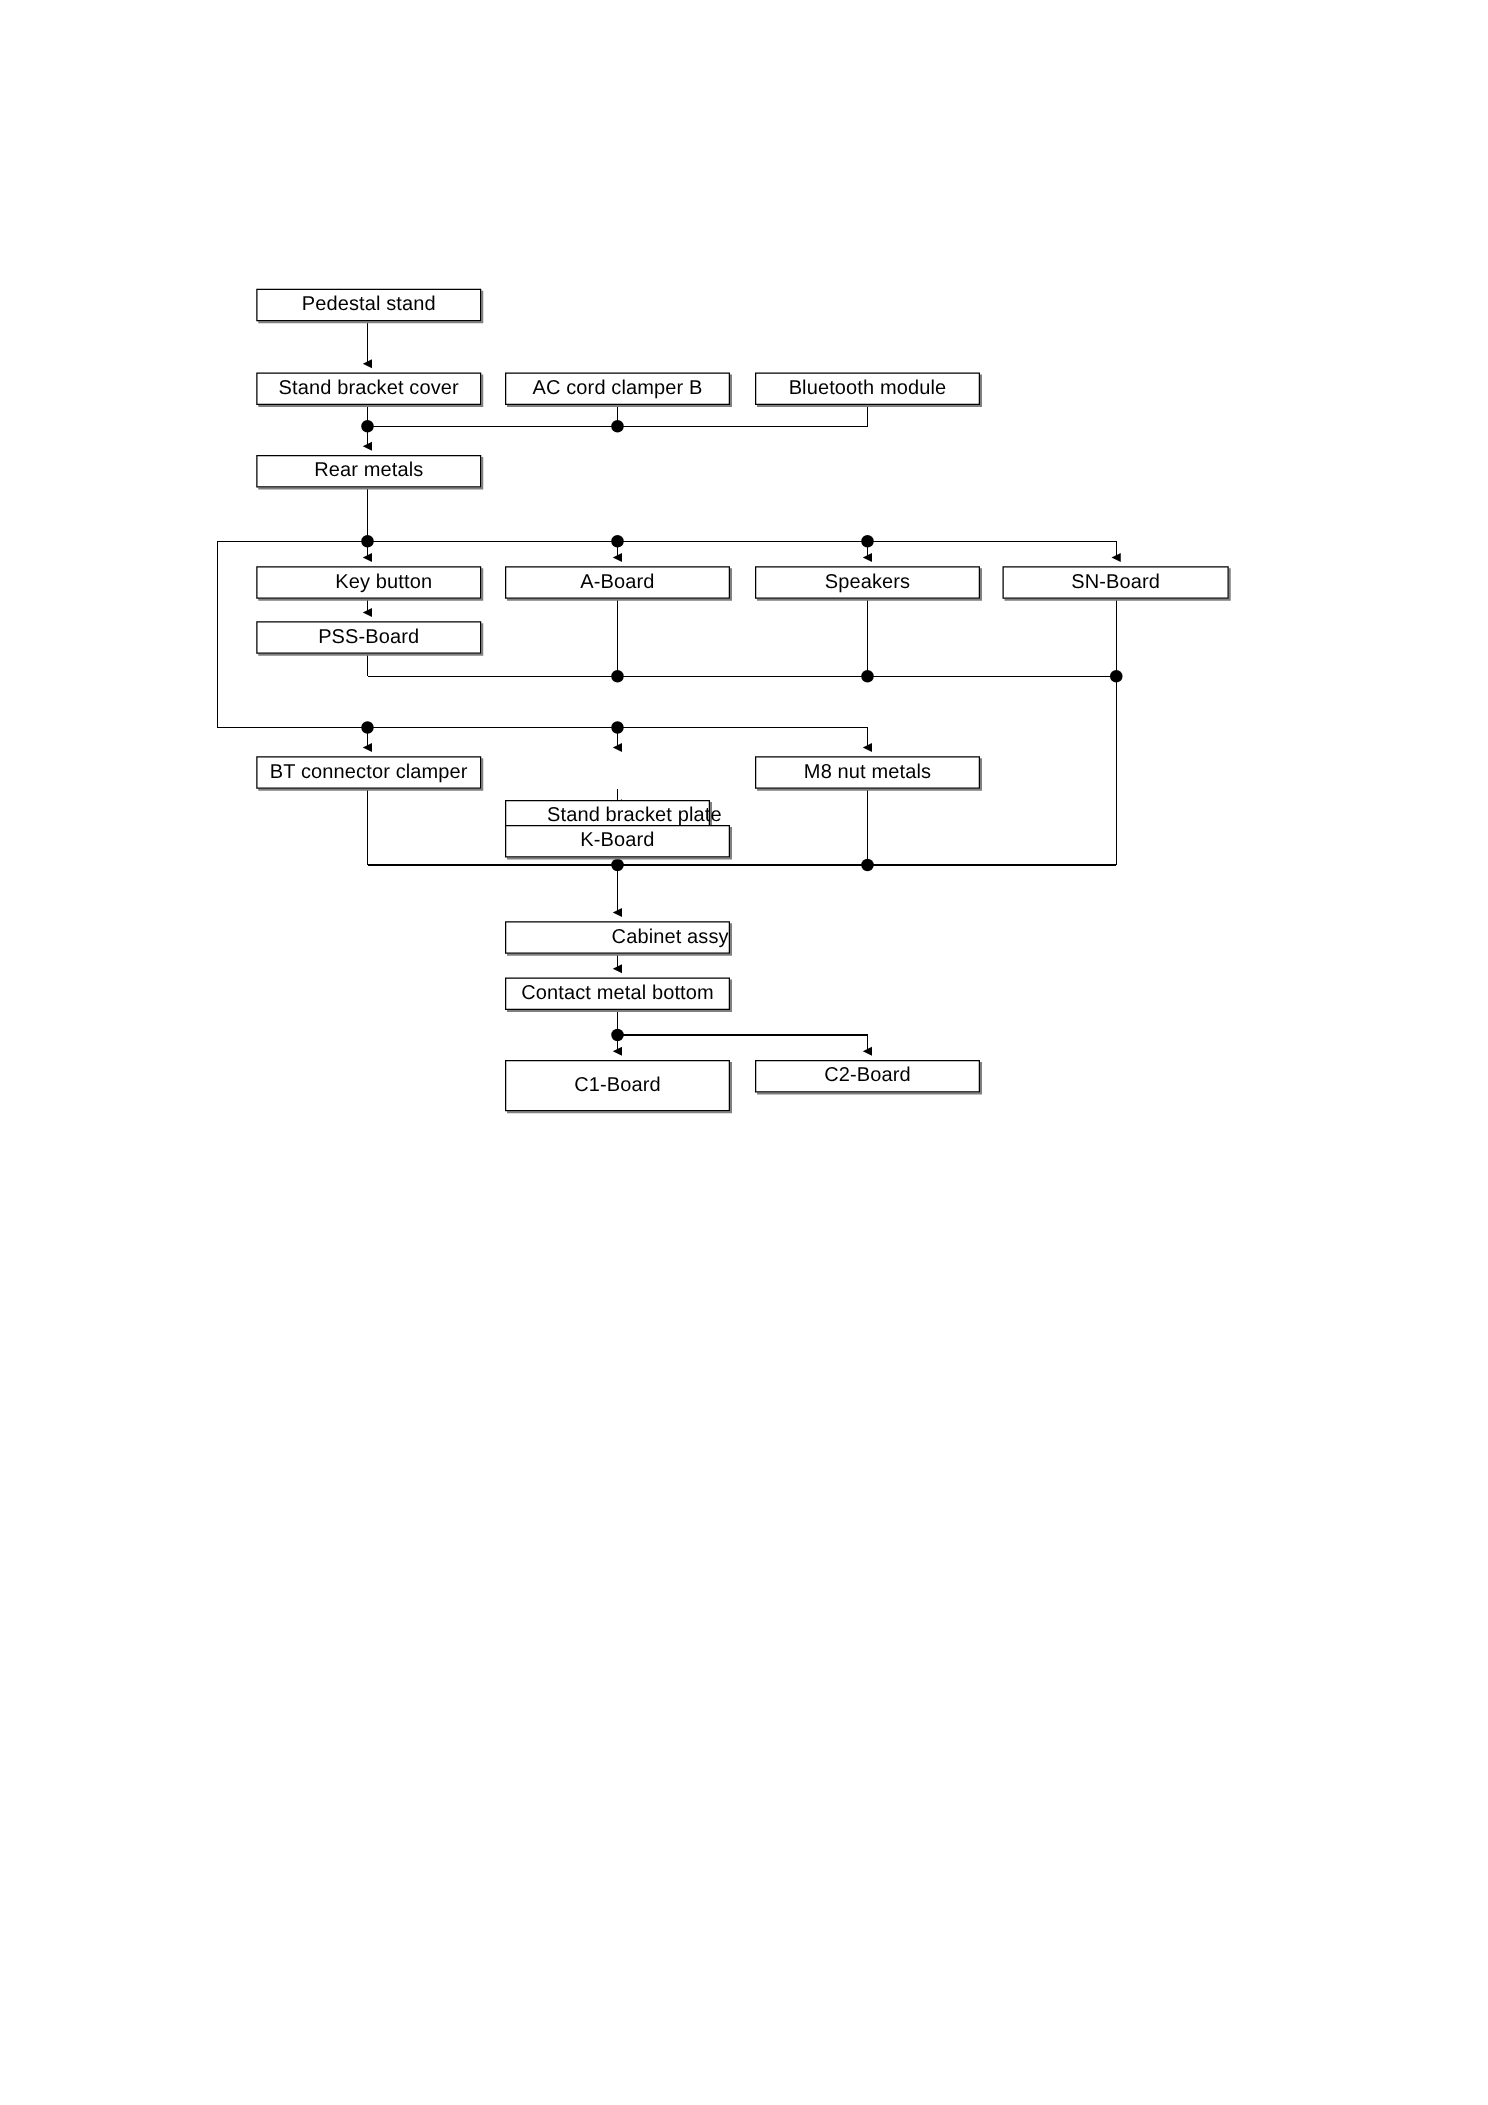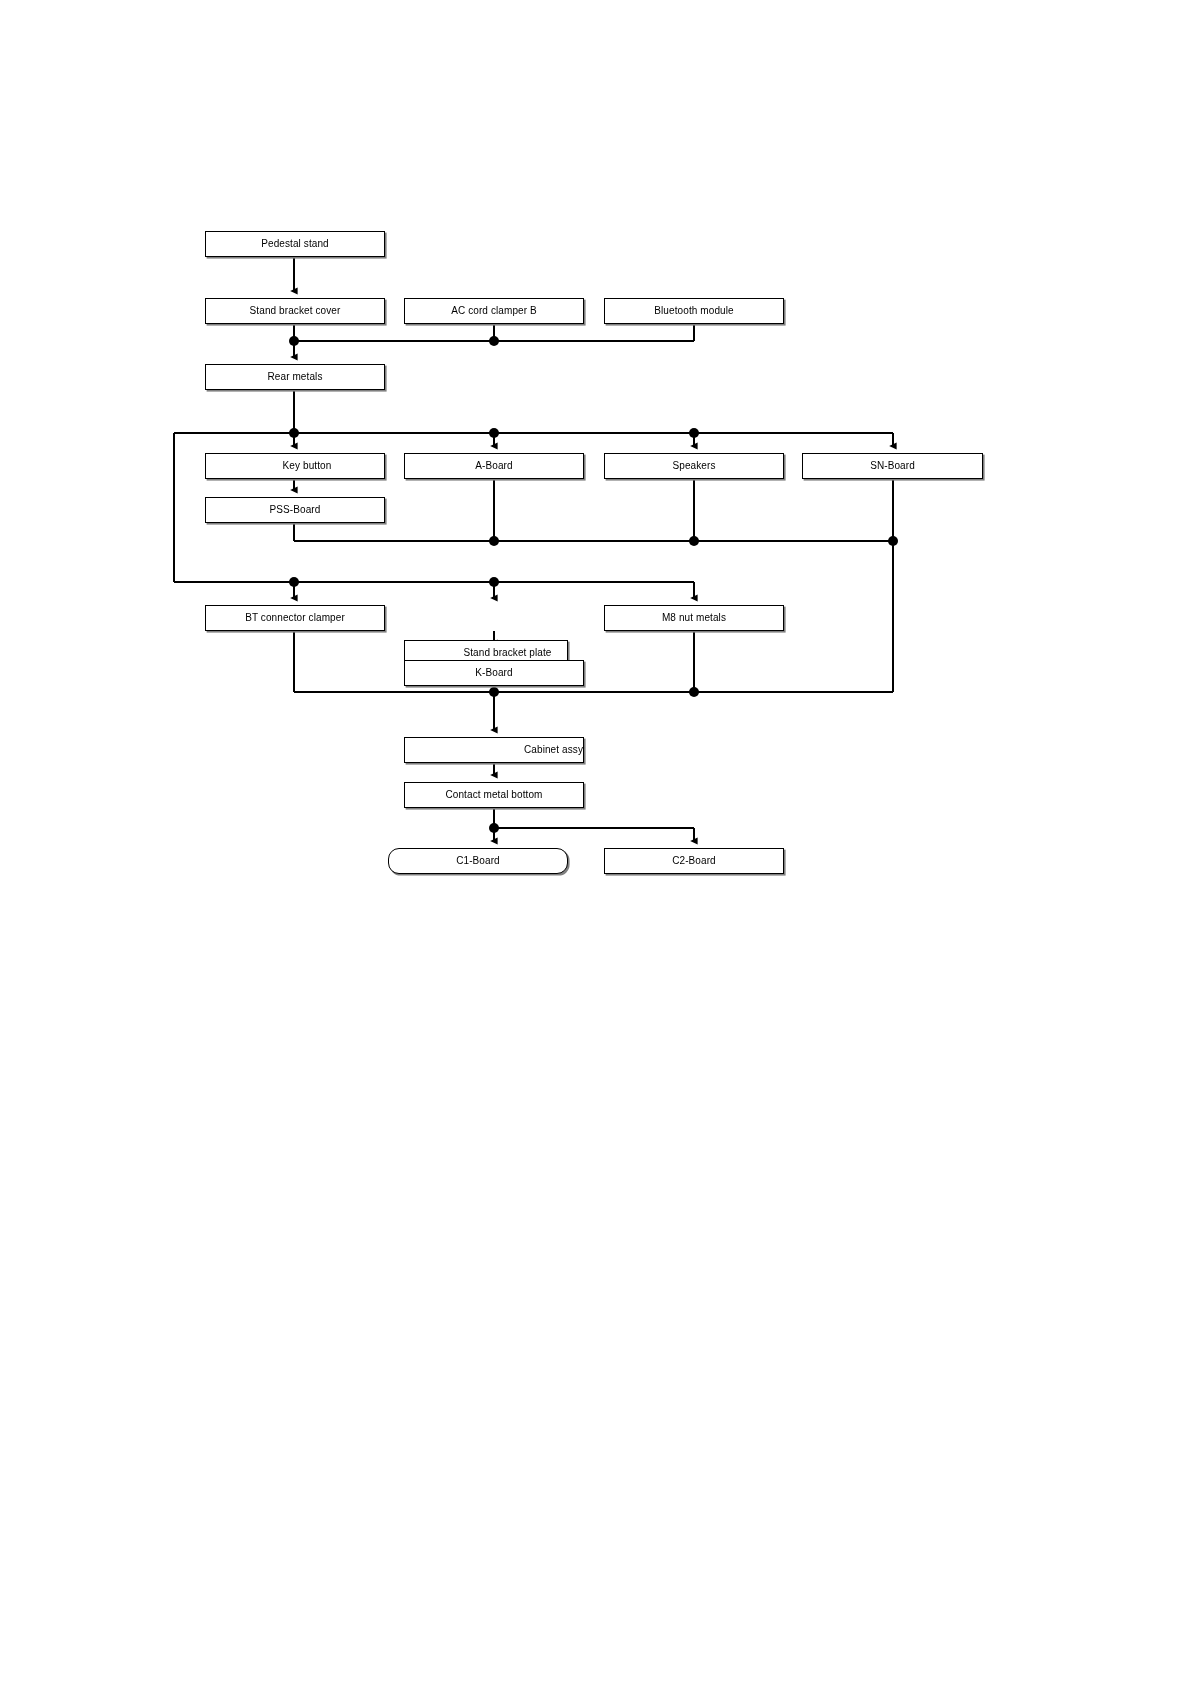--- a/index.html
+++ b/index.html
@@ -41,21 +41,21 @@
     font-size: 13.5px;
     color: #000000;
     line-height: 1;
     letter-spacing: 0.1px;
     white-space: nowrap;
     box-shadow: 1.6px 1.6px 0 0 #808080;
   }
   .node-label {
     display: block;
     text-align: center;
-    font-size: 10px;
+    font-size: 16px;
     color: #000;
   }
 </style>
 </head>
 <body>
 
 <div id="diagram-root">
 
   <svg id="flow-svg" viewBox="0 0 1190 1684" xmlns="http://www.w3.org/2000/svg">
     <defs>
@@ -198,21 +198,21 @@
   </div>
 
   <div class="node-box" style="left:404px; top:737px; width:180px; height:26px;justify-content:flex-end;">
     <span class="node-label">Cabinet assy</span>
   </div>
 
   <div class="node-box" style="left:404px; top:782px; width:180px; height:26px;">
     <span class="node-label">Contact metal bottom</span>
   </div>
 
-  <div class="node-box" style="left:388px; top:848px; width:180px; height:26px;border-radius:11px;">
+  <div class="node-box" style="left:404px; top:848px; width:180px; height:41px;">
     <span class="node-label">C1-Board</span>
   </div>
 
   <div class="node-box" style="left:604px; top:848px; width:180px; height:26px;">
     <span class="node-label">C2-Board</span>
   </div>
 
 </div>
 
 </body></html>

